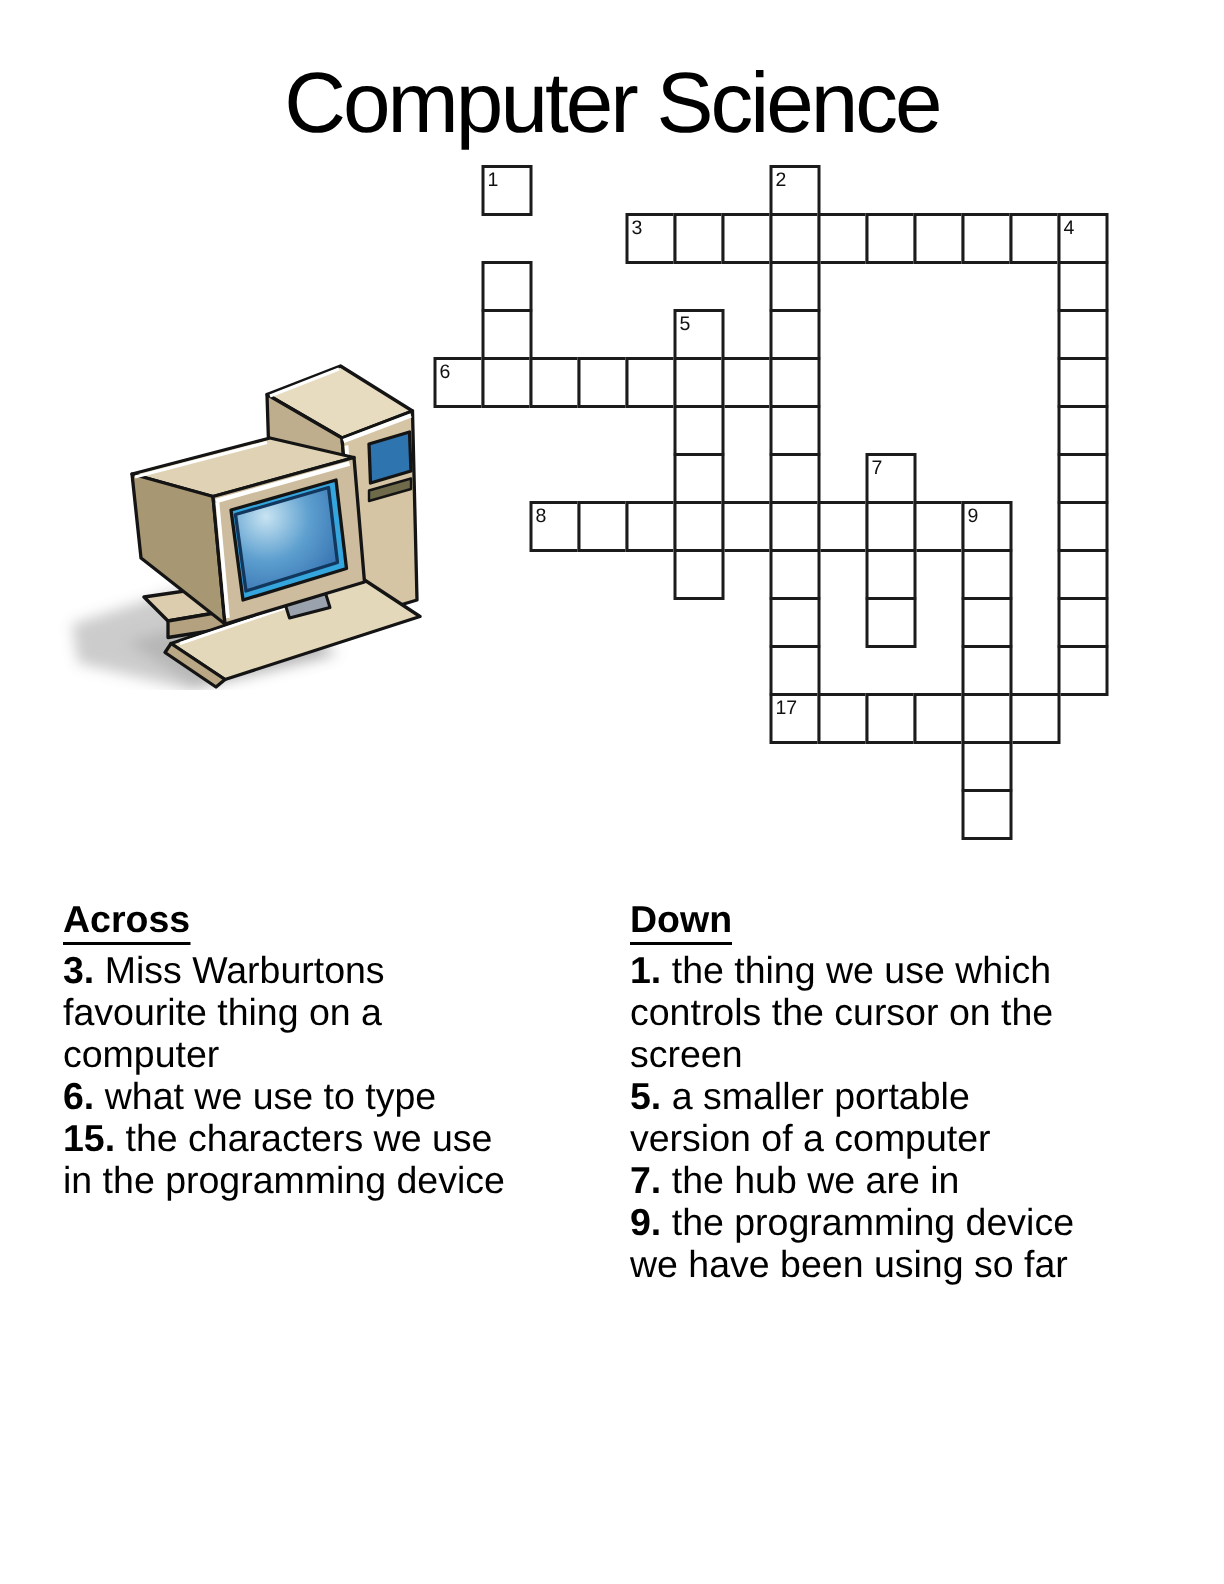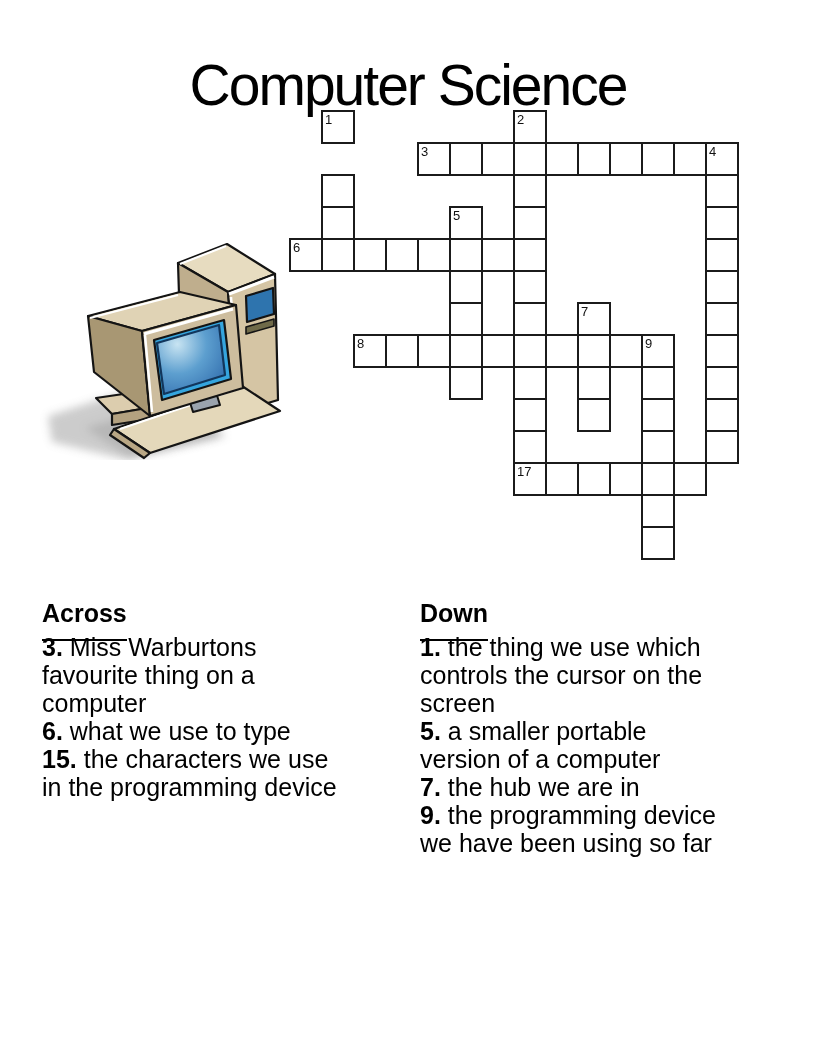--- a/index.html
+++ b/index.html
@@ -1,30 +1,30 @@
 <!DOCTYPE html>
 <html><head>
 <meta charset="utf-8">
 <style>
   html,body{margin:0;padding:0;background:#fff;}
   .page{position:relative;width:816px;height:1056px;background:#ffffff;overflow:hidden;
         font-family:"Liberation Sans",sans-serif;color:#000;}
-  .title{position:absolute;top:52px;left:0;width:100%;text-align:center;margin:0;
+  .title{position:absolute;top:36px;left:0;width:100%;text-align:center;margin:0;
          font-size:57px;font-weight:400;letter-spacing:-2px;color:#000;}
   .clipart{position:absolute;left:30px;top:230px;width:270px;height:230px;}
   .grid{position:absolute;}
   .cell{position:absolute;width:34px;height:34px;box-sizing:border-box;
         border:2px solid #1b1b1b;background:#fff;}
   .cellnum{position:absolute;top:1px;left:2px;font-size:13px;line-height:13px;
            font-weight:400;color:#111;}
   .clue-col{position:absolute;top:599px;}
   .clue-col.across{left:42px;width:334px;}
   .clue-col.down{left:420px;width:342px;}
   .clue-col h2{margin:0 0 6px 0;font-size:25px;line-height:28px;font-weight:700;}
-  .clue-col h2 span{border-bottom:2px solid #000;padding-bottom:12px;}
+  .clue-col h2 span{border-bottom:2px solid #000;padding-bottom:1px;}
   .clue{margin:0;font-size:25px;line-height:28px;}
   .clue b{font-weight:700;}
 </style>
 </head>
 <body>
 
 <div class="page">
 
   <h1 class="title">Computer Science</h1>
 

